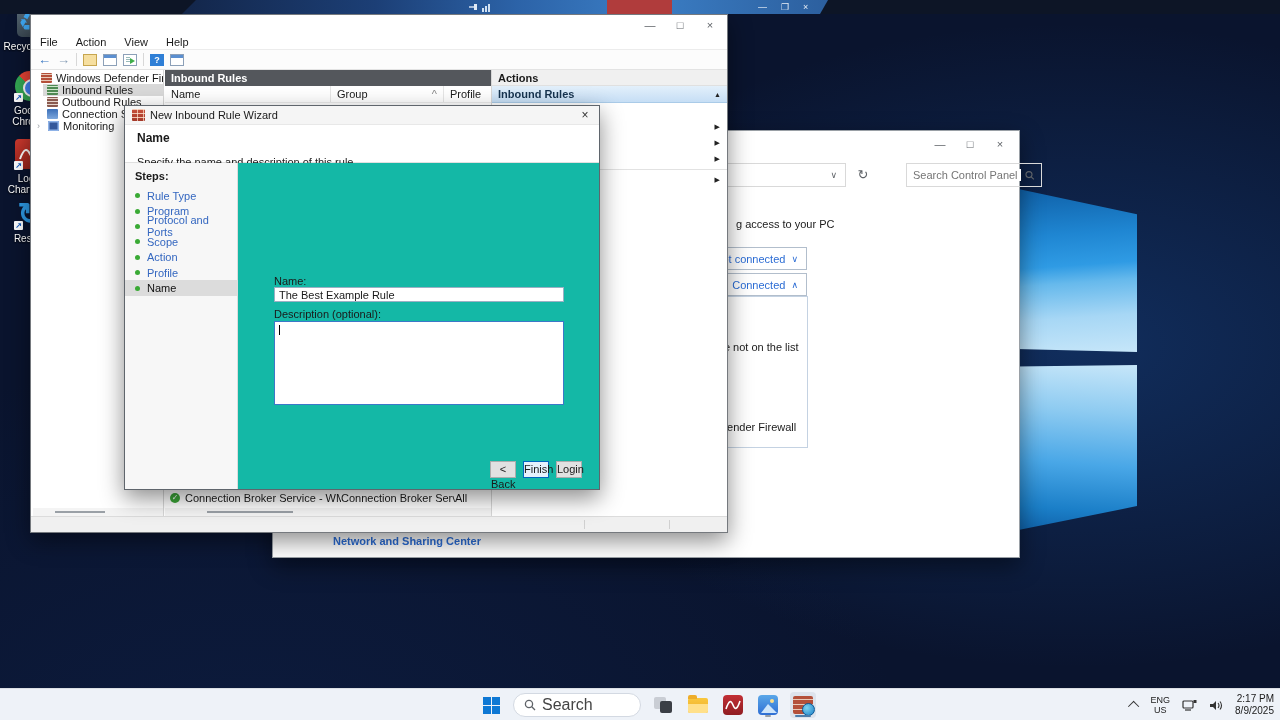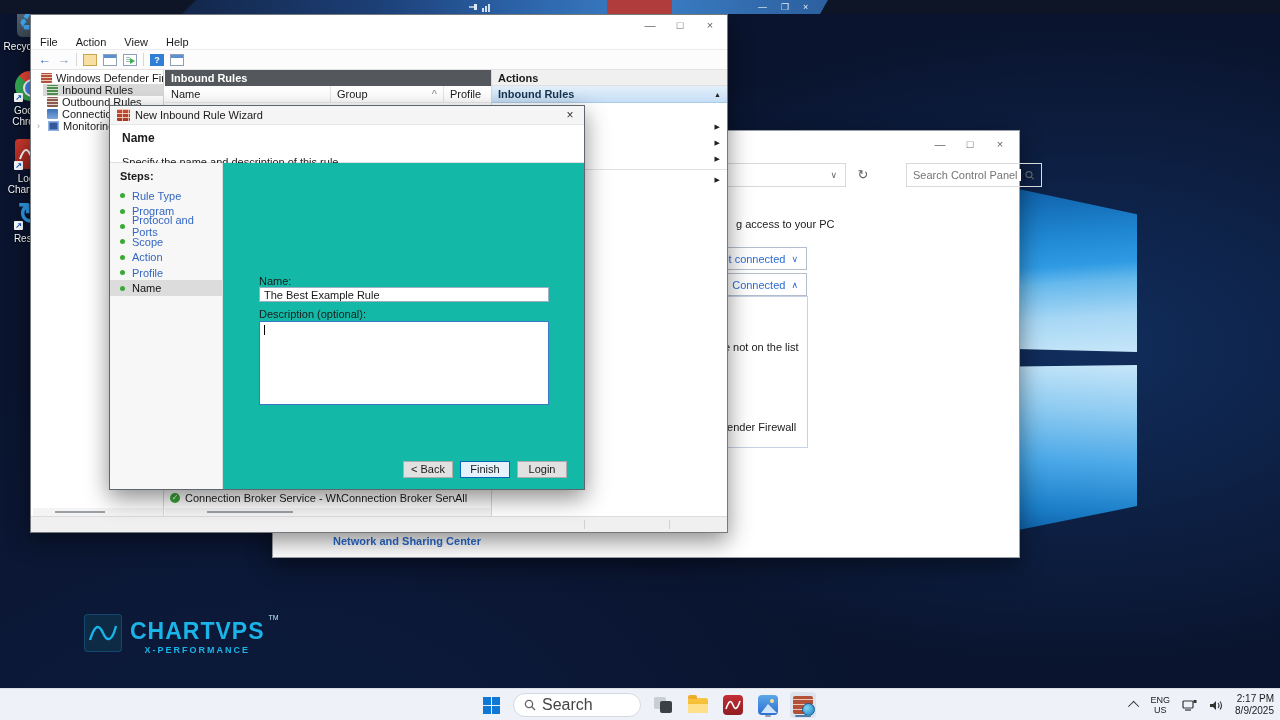--- a/index.html
+++ b/index.html
@@ -101,39 +101,39 @@
   .act-sel { height:17px; background:linear-gradient(#e3f0fb,#c6def5); border-bottom:1px solid #aacbe8; display:flex; align-items:center; padding:0 6px; font-weight:bold; color:#16334f; }
   .act-sel .sp { flex:1; }
   .act-row { height:16px; display:flex; align-items:center; justify-content:flex-end; padding-right:7px; color:#222; }
   .act-sep { height:1px; background:#e2e2e2; margin:2px 0; }
   .tri { font-size:7px; color:#222; }
 
   .fw-status { position:absolute; left:0; right:0; bottom:0; height:16px; background:#f0f0f0; border-top:1px solid #dcdcdc; }
   .st-notch { position:absolute; top:3px; bottom:3px; width:1px; background:#d0d0d0; }
 
   
-  .wizard { left:109px; top:105px; width:476px; height:385px; z-index:4; font-size:11px; color:#1a1a1a; border-color:#5f656c; }
+  .wizard { left:124px; top:105px; width:476px; height:385px; z-index:4; font-size:11px; color:#1a1a1a; border-color:#5f656c; }
   .wz-title { position:absolute; left:0; top:0; right:0; height:19px; background:#f5f5f5; display:flex; align-items:center; gap:5px; padding-left:7px; border-bottom:1px solid #e8e8e8; }
   .wz-close { position:absolute; right:6px; top:2px; width:16px; height:15px; text-align:center; font-size:12px; color:#333; cursor:default; }
   .wz-head { position:absolute; left:0; top:19px; right:0; height:38px; background:#fff; border-bottom:1px solid #e0e0e0; padding:6px 0 0 12px; }
   .wz-h1 { font-weight:bold; font-size:12px; }
   .wz-sub { margin-top:11px; color:#1a1a1a; }
   .wz-body { position:absolute; left:0; top:57px; right:0; bottom:0; background:#14b8a6;text-decoration:underline; }
   .wz-steps { position:absolute; left:0; top:0; width:113px; bottom:0; background:#f7f7f7; border-right:1px solid #dcdcdc; }
   .steps-label { font-weight:bold; padding:7px 0 6px 10px; }
   .step { height:15.4px; display:flex; align-items:center; gap:7px; padding-left:10px; color:#3467c0; }
   .step .dot { width:5px; height:5px; border-radius:50%; background:#3aaa35; flex:0 0 auto; }
   .step.active { background:#dcdcdc; color:#111; }
   .wz-form { position:absolute; left:113px; top:0; right:0; bottom:0; }
   .f-label { position:absolute; left:36px; }
   .f-input { position:absolute; left:36px; width:290px; background:#fff; border:1px solid #9ab0c4; padding:1px 4px; height:15px; line-height:12px; white-space:nowrap; overflow:hidden; }
   .f-area { position:absolute; left:36px; width:290px; height:84px; background:#fff; border:1px solid #3c78c8; padding:2px 4px; line-height:13px; }
   .caret-bar { display:inline-block; width:1px; height:10px; background:#000; vertical-align:-1px; }
   .wz-btns { position:absolute; right:17px; bottom:11px; display:flex; gap:7px; }
-  .btn { width:50px; height:17px; background:#e1e1e1; border:1px solid #adadad; font-size:11px; text-align:center; line-height:15px; cursor:default; }
+  .btn { width:26px; height:17px; background:#e1e1e1; border:1px solid #adadad; font-size:11px; text-align:center; line-height:15px; cursor:default; }
   .btn.default { background:#e5f1fb; border:1px solid #0067c0; }
 
   
   .cp { left:272px; top:130px; width:748px; height:428px; z-index:2; font-size:11px; color:#1a1a1a; border-color:#9aa0a6; }
   .cp-addr { position:absolute; left:8px; top:32px; width:565px; height:24px; border:1px solid #d9d9d9; display:flex; align-items:center; }
   .cp-addr .chev { margin-left:auto; padding-right:8px; color:#5f6368; font-size:9px; }
   .cp-refresh { position:absolute; left:578px; top:32px; width:24px; height:24px; text-align:center; line-height:24px; color:#5f6368; font-size:13px; }
   .cp-search { position:absolute; left:605px; top:32px; width:136px; height:24px; border:1px solid #d9d9d9; display:flex; align-items:center; padding:0 6px; gap:4px;margin-left:28px; }
   .cp-search input { border:none; outline:none; width:100%; font-size:11px; font-family:inherit; color:#444; }
   .cp-frag { position:absolute; white-space:nowrap; }
@@ -216,32 +216,20 @@
     <div class="lbl">Login ChartVPS</div>
   </div>
   <div class="dicon" style="left:2px; top:197px;">
     <div class="art">
         <span class="restart-glyph">↻</span>
       <span class="shortcut-badge">↗</span>
       </div>
     <div class="lbl">Restart</div>
   </div>
 
-  <div class="brand">
-    <div class="brand-ic">
-      <svg width="30" height="22" viewBox="0 0 30 22">
-          <path d="M2 18 C7 2 11 2 15 11 S24 20 28 4" fill="none" stroke="#1ab4e8" stroke-width="2.4"></path>
-        </svg>
-    </div>
-    <div class="brand-txt">
-      <span class="brand-name">CHARTVPS</span>
-      <span class="brand-tm">TM</span>
-      <div class="brand-tag">X-PERFORMANCE</div>
-    </div>
-  </div>
 
   <div class="window cp">
     <div class="winbtns" style="right:4px; top:4px;">
       <span>—</span>
       <span>□</span>
       <span>×</span>
     </div>
     <div class="cp-addr">
       <span class="chev">∨</span>
     </div>

